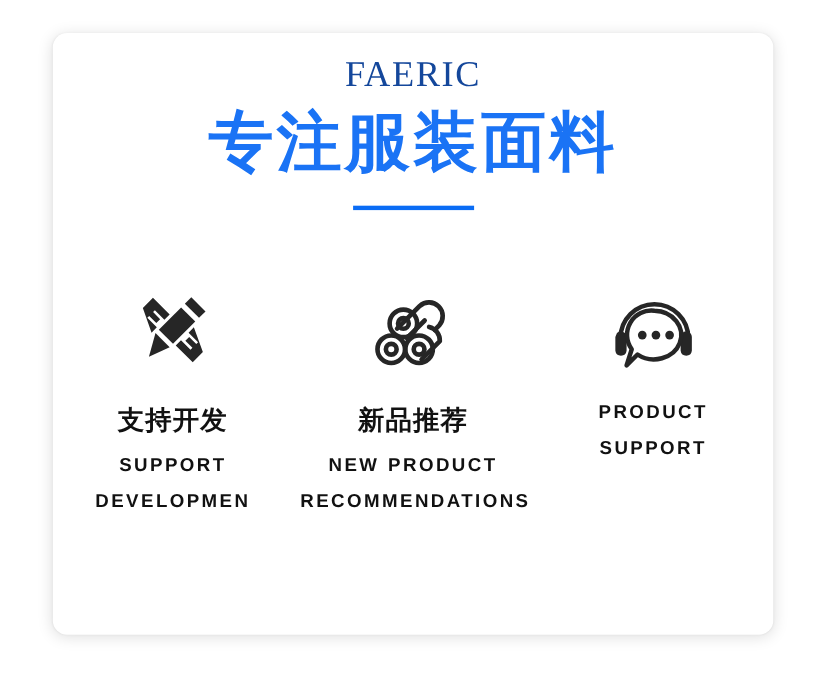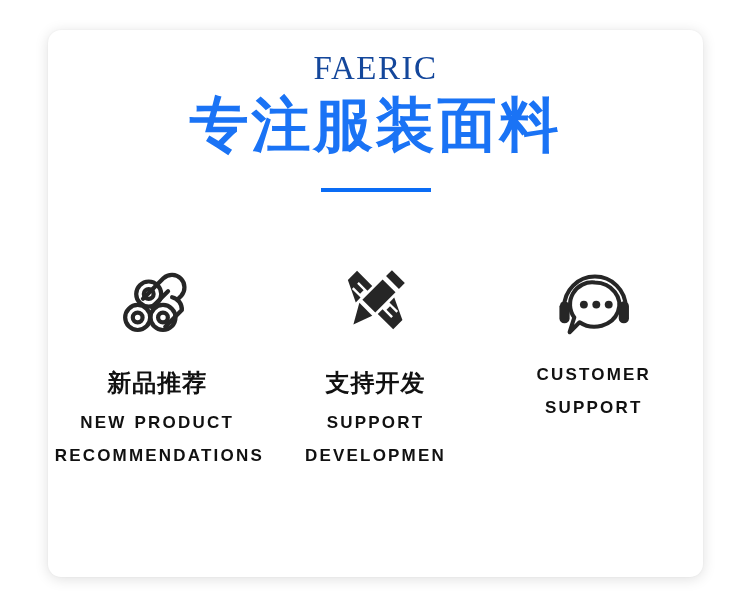--- a/index.html
+++ b/index.html
@@ -53,21 +53,21 @@
     font-size: 33px;
     font-weight: 400;
     letter-spacing: 1.5px;
     color: #14479b;
     line-height: 1;
   }
 
   .headline {
     margin: 0;
     padding-top: 13px;
-    font-family: Liberation Mono, monospace;
+    font-family: Liberation Sans, sans-serif;
     font-size: 59px;
     font-weight: 700;
     letter-spacing: 3px;
     color: #1a73f5;
     line-height: 1.08;
     white-space: nowrap;
   }
 
   .divider-wrap {
     padding-top: 25px;
@@ -157,20 +157,44 @@
       <div class="divider-wrap">
         <span class="divider"></span>
       </div>
     </div>
 
     <div class="features">
 
       <div class="feature">
         <div class="feature-icon">
           <svg viewBox="0 0 100 100" xmlns="http://www.w3.org/2000/svg" aria-hidden="true">
+            <g fill="#262626">
+
+              <path d="M20.5 28.2 L30.5 18.2 L47.0 34.7 L41.8 39.9 L32.4 30.5 L30.6 32.3 L37.6 39.3 L33.8 43.1 L26.8 36.1 L24.9 38.0 L34.3 47.4 L29.1 52.6 Z"></path>
+
+              <path d="M53.0 65.3 L58.2 60.1 L67.6 69.5 L69.5 67.6 L62.5 60.6 L66.3 56.8 L73.3 63.8 L75.1 62.0 L65.7 52.6 L70.9 47.4 L79.8 71.8 L69.8 81.8 Z"></path>
+
+              <path d="M36.3 49.7 L58.3 27.7 L72.3 41.7 L50.3 63.7 Z"></path>
+
+              <path d="M62.0 24.0 L68.4 17.6 L82.4 31.6 L76.0 38.0 Z"></path>
+
+              <path d="M33.0 53.0 L47.0 67.0 L26.5 76.5 Z"></path>
+            </g>
+          </svg>
+        </div>
+        <div class="feature-title">支持开发</div>
+        <div class="feature-sub">
+          <span class="sub-line">SUPPORT</span>
+          <span class="sub-line">DEVELOPMEN</span>
+        </div>
+      </div>
+
+      <div class="feature">
+        <div class="feature-icon">
+          <svg viewBox="0 0 100 100" xmlns="http://www.w3.org/2000/svg" aria-hidden="true">
             <g fill="none" stroke="#262626" stroke-width="4.6" stroke-linecap="round" stroke-linejoin="round">
 
               <path d="M34.8 48.6 L57.2 26.2 A13.6 13.6 0 0 1 76.4 45.4 L72.0 49.8"></path>
               <path d="M44.5 58.0 L62.0 40.6"></path>
 
               <path d="M59.0 79.0 L77.0 61.0 A13.6 13.6 0 0 0 66.4 47.0"></path>
 
               <circle cx="41.0" cy="43.5" r="13.6"></circle>
               <circle cx="41.0" cy="43.5" r="5.3"></circle>
 
@@ -185,44 +209,20 @@
         <div class="feature-title">新品推荐</div>
         <div class="feature-sub">
           <span class="sub-line">NEW PRODUCT</span>
           <span class="sub-line">RECOMMENDATIONS</span>
         </div>
       </div>
 
       <div class="feature">
         <div class="feature-icon">
           <svg viewBox="0 0 100 100" xmlns="http://www.w3.org/2000/svg" aria-hidden="true">
-            <g fill="#262626">
-
-              <path d="M20.5 28.2 L30.5 18.2 L47.0 34.7 L41.8 39.9 L32.4 30.5 L30.6 32.3 L37.6 39.3 L33.8 43.1 L26.8 36.1 L24.9 38.0 L34.3 47.4 L29.1 52.6 Z"></path>
-
-              <path d="M53.0 65.3 L58.2 60.1 L67.6 69.5 L69.5 67.6 L62.5 60.6 L66.3 56.8 L73.3 63.8 L75.1 62.0 L65.7 52.6 L70.9 47.4 L79.8 71.8 L69.8 81.8 Z"></path>
-
-              <path d="M36.3 49.7 L58.3 27.7 L72.3 41.7 L50.3 63.7 Z"></path>
-
-              <path d="M62.0 24.0 L68.4 17.6 L82.4 31.6 L76.0 38.0 Z"></path>
-
-              <path d="M33.0 53.0 L47.0 67.0 L26.5 76.5 Z"></path>
-            </g>
-          </svg>
-        </div>
-        <div class="feature-title">支持开发</div>
-        <div class="feature-sub">
-          <span class="sub-line">SUPPORT</span>
-          <span class="sub-line">DEVELOPMEN</span>
-        </div>
-      </div>
-
-      <div class="feature">
-        <div class="feature-icon">
-          <svg viewBox="0 0 100 100" xmlns="http://www.w3.org/2000/svg" aria-hidden="true">
             <g fill="none" stroke="#262626" stroke-width="4.4" stroke-linecap="round" stroke-linejoin="round">
 
               <path d="M17.5 58.0 A33.5 33.5 0 0 1 84.5 58.0"></path>
             </g>
             <g fill="#262626">
 
               <path d="M14.0 53.0 A5.6 5.6 0 0 1 23.5 57.0 L23.5 70.5 A5.6 5.6 0 0 1 12.4 70.5 L12.4 57.0 Z"></path>
 
               <path d="M78.5 53.0 A5.6 5.6 0 0 1 88.0 57.0 L88.0 70.5 A5.6 5.6 0 0 1 76.9 70.5 L76.9 57.0 Z"></path>
             </g>
@@ -232,21 +232,21 @@
             </g>
             <g fill="#262626">
 
               <circle cx="39.0" cy="55.0" r="4.3"></circle>
               <circle cx="52.5" cy="55.0" r="4.3"></circle>
               <circle cx="66.0" cy="55.0" r="4.3"></circle>
             </g>
           </svg>
         </div>
         <div class="feature-sub">
-          <span class="sub-line">CUSTOMER</span>
+          <span class="sub-line">PRODUCT</span>
           <span class="sub-line">SUPPORT</span>
         </div>
       </div>
 
     </div>
 
   </div>
 </div>
 
 </body></html>

